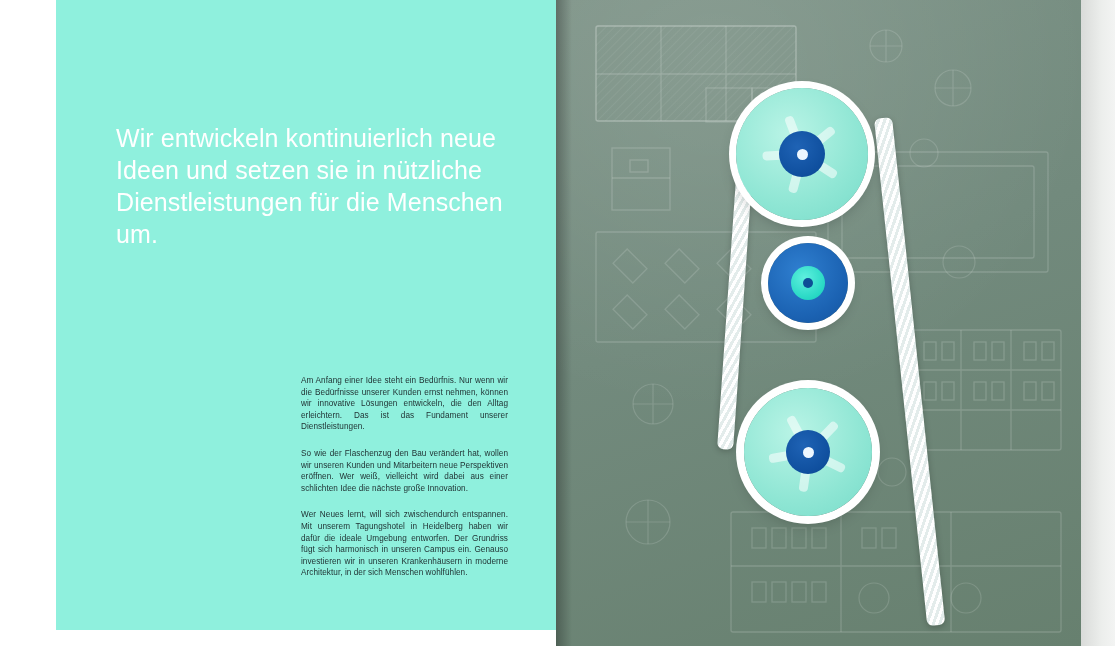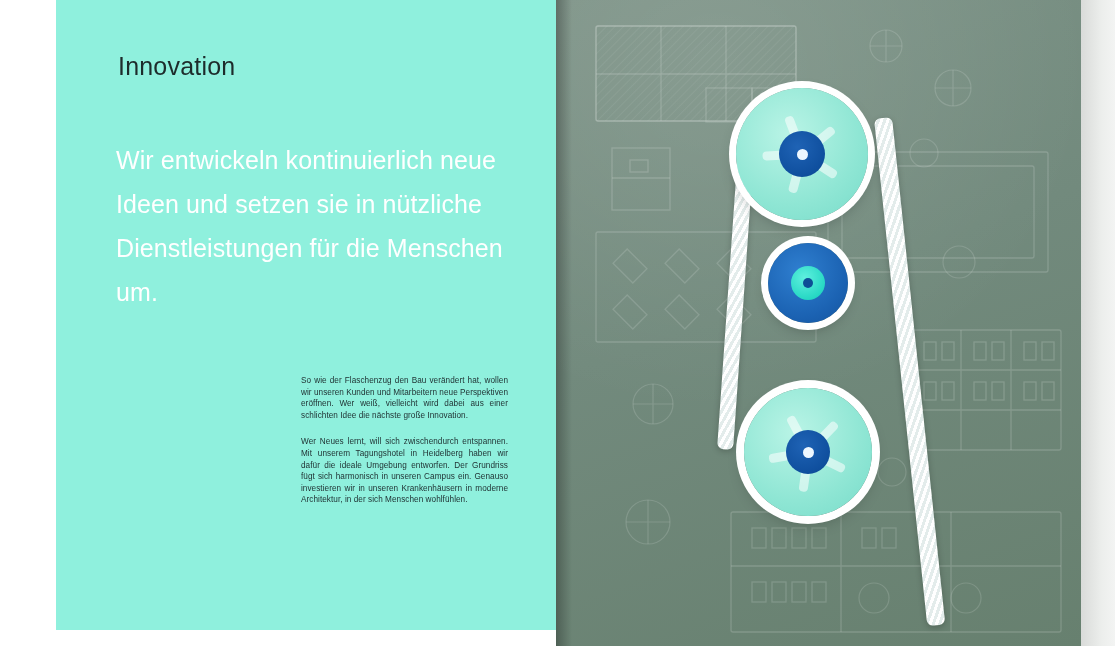--- a/index.html
+++ b/index.html
@@ -45,24 +45,24 @@
     top: 52px;
     font-size: 25px;
     font-weight: 400;
     color: #1d2b2b;
     letter-spacing: 0.2px;
   }
 
   .subhead {
     position: absolute;
     left: 60px;
-    top: 138px;
+    top: 122px;
     width: 420px;
     font-size: 25px;
-    line-height: 44px;
+    line-height: 32px;
     color: #ffffff;
     font-weight: 400;
     letter-spacing: 0.1px;
   }
 
   .body-col {
     position: absolute;
     left: 245px;
     top: 375px;
     width: 207px;
@@ -211,25 +211,25 @@
 </style>
 </head>
 <body>
 
 <div id="page">
 
   <div class="left-margin"></div>
 
   <div class="mint-page">
 
-    <div class="headline">Innovation</div>
 
     <div class="subhead">Wir entwickeln kontinuierlich neue Ideen und setzen sie in nützliche Dienstleistungen für die Menschen um.</div>
 
     <div class="body-col">
+      <p>Am Anfang einer Idee steht ein Bedürfnis. Nur wenn wir die Bedürfnisse unserer Kunden ernst nehmen, können wir innovative Lösungen entwickeln, die den Alltag erleichtern. Das ist das Fundament unserer Dienstleistungen.</p>
       <p>So wie der Flaschenzug den Bau verändert hat, wollen wir unseren Kunden und Mitarbeitern neue Perspektiven eröffnen. Wer weiß, vielleicht wird dabei aus einer schlichten Idee die nächste große Innovation.</p>
       <p>Wer Neues lernt, will sich zwischendurch entspannen. Mit unserem Tagungshotel in Heidelberg haben wir dafür die ideale Umgebung entworfen. Der Grundriss fügt sich harmonisch in unseren Campus ein. Genauso investieren wir in unseren Krankenhäusern in moderne Architektur, in der sich Menschen wohlfühlen.</p>
     </div>
   </div>
 
   <div class="photo-page">
     <div class="photo-inner"></div>
 
     <div class="plan">
       <svg width="525" height="646" viewBox="0 0 525 646" xmlns="http://www.w3.org/2000/svg">

